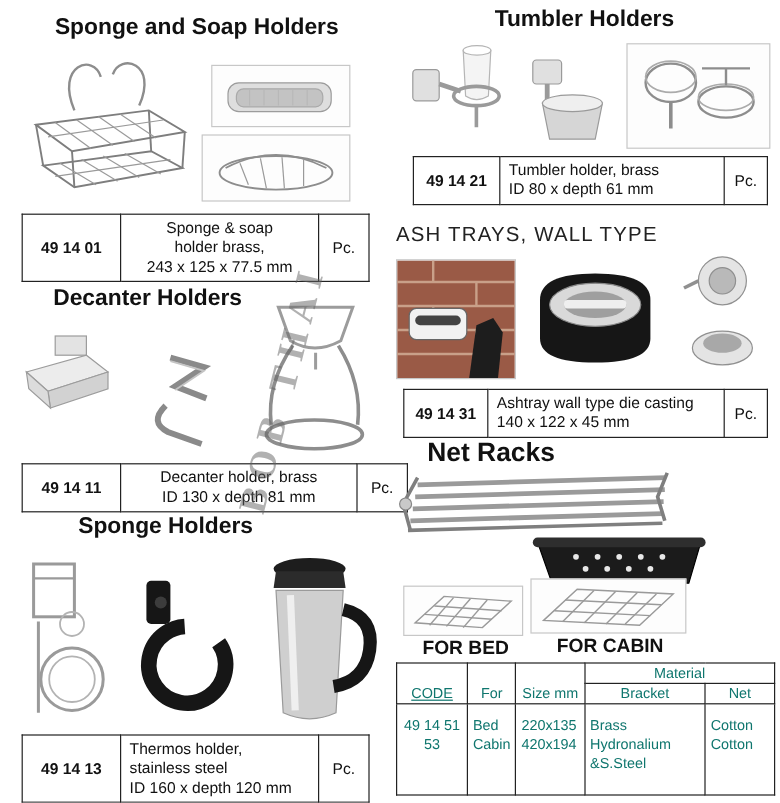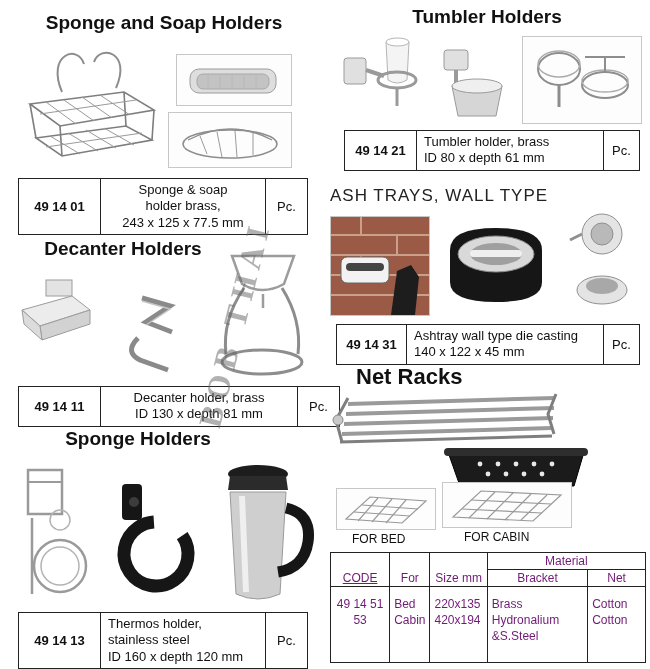--- a/index.html
+++ b/index.html
@@ -18,29 +18,29 @@
   table.item-table { position:absolute; border-collapse:collapse; background:#fff; }
   table.item-table td { border:1px solid #222; font-size:13px; color:#111;
                         padding:3px 4px; vertical-align:middle; }
   td.code { font-weight:bold; text-align:center; white-space:pre-line; }
   td.desc { white-space:pre-line; text-align:center; line-height:1.25; }
   td.desc.left { text-align:left; padding-left:7px; }
   td.unit { text-align:center; }
 
   table.net-table { position:absolute; border-collapse:collapse; background:#fff; }
   table.net-table th, table.net-table td { border:1px solid #222; font-size:12px;
-        color:#701a75; font-weight:normal; padding:1px 4px; }
+        color:#0f766e; font-weight:normal; padding:1px 4px; }
   table.net-table th { text-align:center; height:17px; }
   th.th-rowspan { vertical-align:bottom; padding-bottom:3px; }
   th.th-code { font-weight:bold;text-decoration:underline; }
   table.net-table td { vertical-align:top; padding-top:9px; white-space:pre-line;
         line-height:1.35; height:76px; }
   td.net-code { font-weight:bold; text-align:center; }
 
-  .caption { position:absolute; font-size:12px; font-weight:normal; color:#111; }
+  .caption { position:absolute; font-size:16px; font-weight:bold; color:#111; }
 
   .watermark { position:absolute; left:85px; top:305px; width:300px; text-align:center;
                transform:rotate(-76deg); font-family:"Liberation Serif", serif;
                font-size:32px; letter-spacing:7px; color:rgba(100,100,100,0.50);
                z-index:6; pointer-events:none; font-weight:bold; }
 </style>
 </head>
 <body>
 
 <div class="page">

